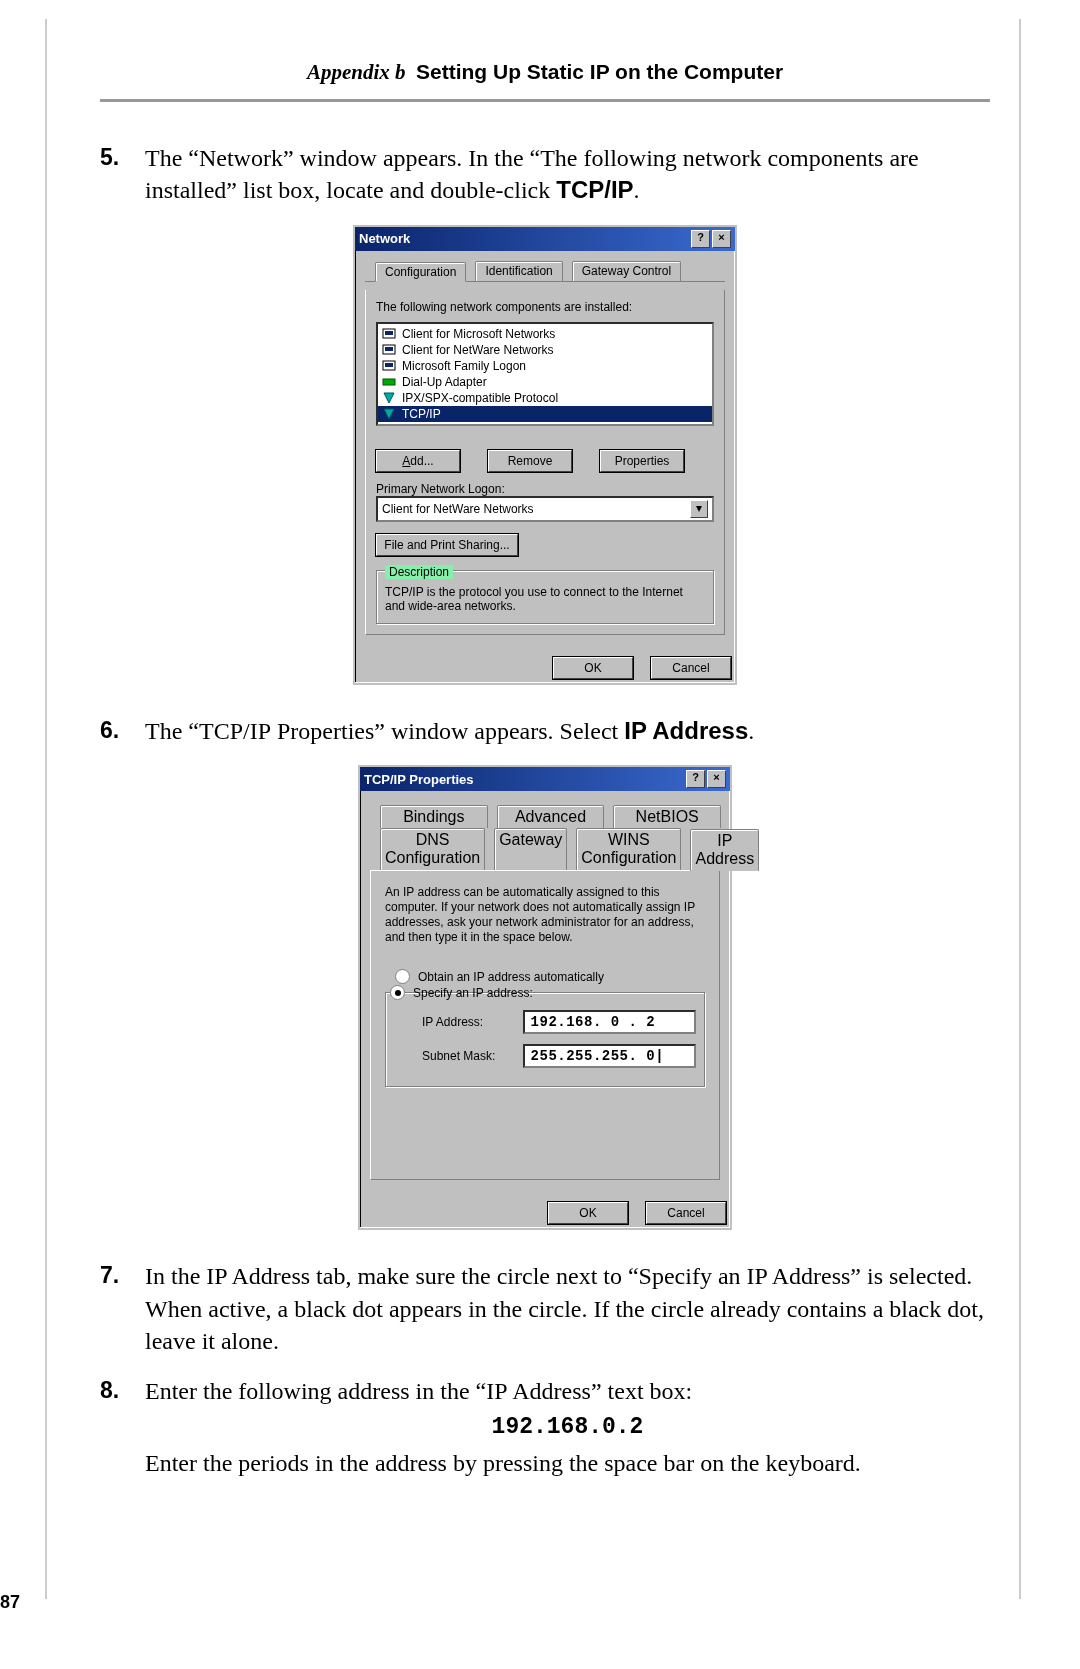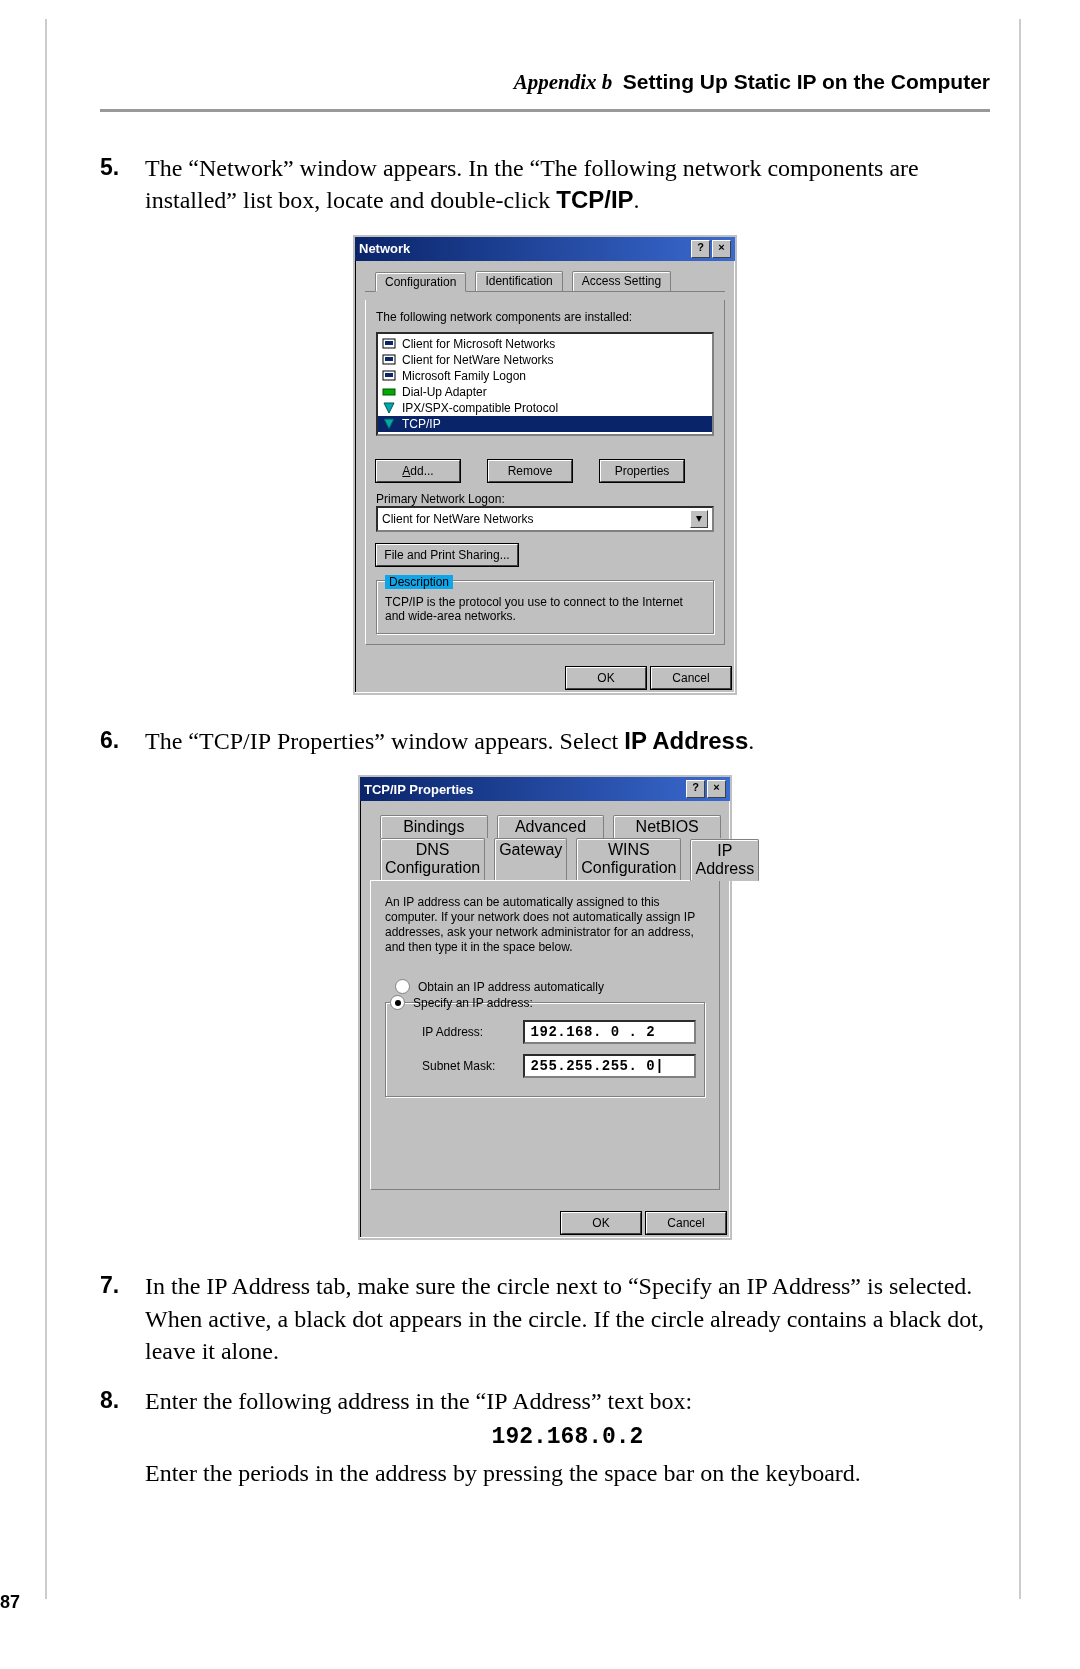--- a/index.html
+++ b/index.html
@@ -1,18 +1,18 @@
 <!DOCTYPE html>
 <html><head>
 <meta charset="utf-8">
 <style>
   html,body { margin:0; padding:0; background:#fff; }
   body { width:1080px; height:1669px; font-family:Georgia,'Times New Roman',serif; color:#000; position:relative; }
   .page { padding:60px 90px 40px 100px; position:relative; height:100%; box-sizing:border-box; }
-  .running-head { text-align:right; font-size:21px; margin-top:10px; }
+  .running-head { text-align:center; font-size:21px; margin-top:0; }
   .running-head .appendix { font-style:italic; font-weight:bold; }
   .running-head .chapter { font-weight:bold; font-family: Arial, Helvetica, sans-serif; }
   .head-rule { height:3px; background:#999; margin:14px 0 0 0; border:0; }
   .body-col { margin-top:40px; }
   ol.steps { list-style:none; padding:0; margin:0; }
   ol.steps > li { display:flex; margin-bottom:18px; font-size:24px; line-height:1.35; }
   ol.steps .num { min-width:45px; font-weight:bold; font-family: Arial, Helvetica, sans-serif; font-size:23px; }
   ol.steps .txt { flex:1; }
   .mono { font-family:"Courier New",monospace; font-weight:bold; font-size:23px; text-align:center; display:block; margin:4px 0;}
   .smallcaps { font-variant:small-caps; }
@@ -35,27 +35,27 @@
   .listbox { background:#fff; border:2px inset #808080; padding:2px 0; margin-top:8px;}
   .list-item { padding:1px 4px; display:flex; align-items:center; gap:6px;}
   .list-item.selected { background:#0a246a; color:#fff; }
   .ico { width:14px; height:14px; display:inline-block; flex-shrink:0;}
   .btn { background:#c0c0c0; border:1px solid #fff; border-right-color:#404040; border-bottom-color:#404040;
          padding:3px 0; min-width:82px; text-align:center; font-size:12px; box-shadow: 0 0 0 1px #000;}
   .btn-row { display:flex; gap:28px; margin-top:24px; }
   .dropdown { background:#fff; border:2px inset #808080; padding:2px 4px; display:flex; justify-content:space-between; align-items:center;}
   .dropdown .arrow { width:16px; height:16px; background:#c0c0c0; border:1px solid #fff; border-right-color:#404040; border-bottom-color:#404040; text-align:center; line-height:14px;}
   .group { border:1px solid #808080; box-shadow: 1px 1px 0 #fff inset, 1px 1px 0 #fff; padding:6px 8px 10px 8px; margin-top:8px;}
-  .group-title { position:relative; top:-12px; background:#0ea5e9; display:inline-block; padding:0 4px; font-size:12px;}
+  .group-title { position:relative; top:-12px; background:#86efac; display:inline-block; padding:0 4px; font-size:12px;}
   .radio { display:flex; align-items:center; gap:8px; margin:6px 0 6px 10px;}
   .radio .dot { width:13px; height:13px; border:1px solid #808080; border-radius:50%; background:#fff; box-shadow:1px 1px 0 #fff inset; display:flex; align-items:center; justify-content:center;}
   .radio .dot .fill { width:6px; height:6px; border-radius:50%; background:#000;}
   .field-row { display:flex; align-items:center; margin:10px 0 0 28px; gap:14px;}
   .ip-input { background:#fff; border:2px inset #808080; width:160px; padding:2px 6px; font-family:"Courier New",monospace; font-weight:bold; font-size:14px; letter-spacing:0.5px;}
-  .dlg-btn-row { display:flex; justify-content:flex-end; gap:5px; margin-top:8px; padding:4px;}
+  .dlg-btn-row { display:flex; justify-content:flex-end; gap:18px; margin-top:8px; padding:4px;}
   .u { text-decoration:underline; }
   .tabstrip2 { display:flex; flex-wrap:wrap; padding-top:4px;}
   .tabstrip2 .trow { display:flex; width:100%; }
   .tabstrip2 .tab { flex:1; text-align:center; font-size:16px; padding:2px 4px;}
   .page-number { position:absolute; bottom:56px; left:0; right:0; text-align:left; font-weight:bold; font-family: Arial, Helvetica, sans-serif; font-size:18px;}
   .rule-left, .rule-right { position:absolute; top:19px; width:2px; background:#ccc; height:1580px;}
   .rule-left { left:45px; }
   .rule-right { right:59px;}
 </style>
 </head>
@@ -88,21 +88,21 @@
           <span>Network</span>
           <span class="caps">
             <span class="cap-btn">?</span>
             <span class="cap-btn">×</span>
           </span>
         </div>
         <div class="win-body">
           <div class="tabstrip">
             <div class="tab active">Configuration</div>
             <div class="tab">Identification</div>
-            <div class="tab">Access Setting</div>
+            <div class="tab">Gateway Control</div>
           </div>
           <div style="border:1px solid #fff; border-top:none; border-left-color:#fff; border-right-color:#808080; border-bottom-color:#808080; padding:10px;">
             <div>The following network components are installed:</div>
             <div class="listbox">
               <div class="list-item">
                   <span class="ico"><svg viewBox="0 0 14 14">
                       <rect x="1" y="2" width="12" height="9" fill="#fff" stroke="#000"></rect>
                       <rect x="3" y="4" width="8" height="4" fill="#0a246a"></rect>
                     </svg></span>
                   <span>Client for Microsoft Networks</span>

